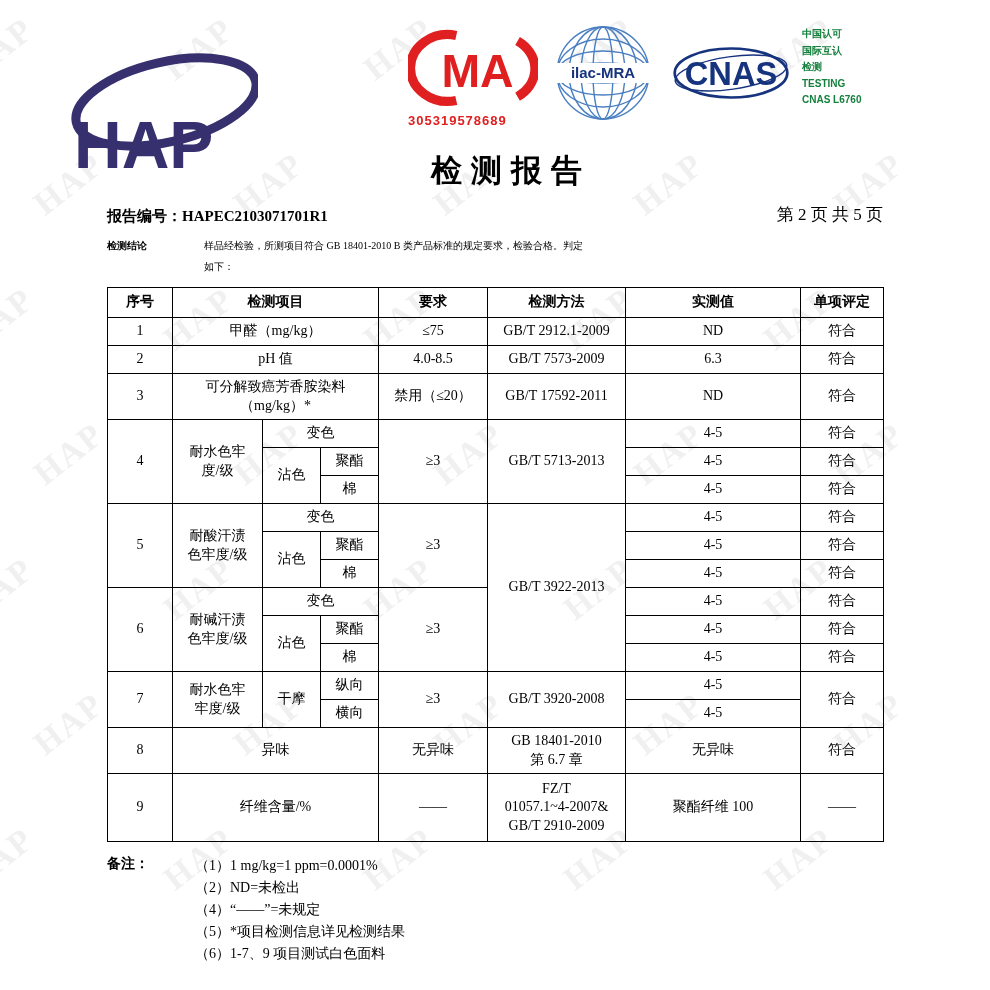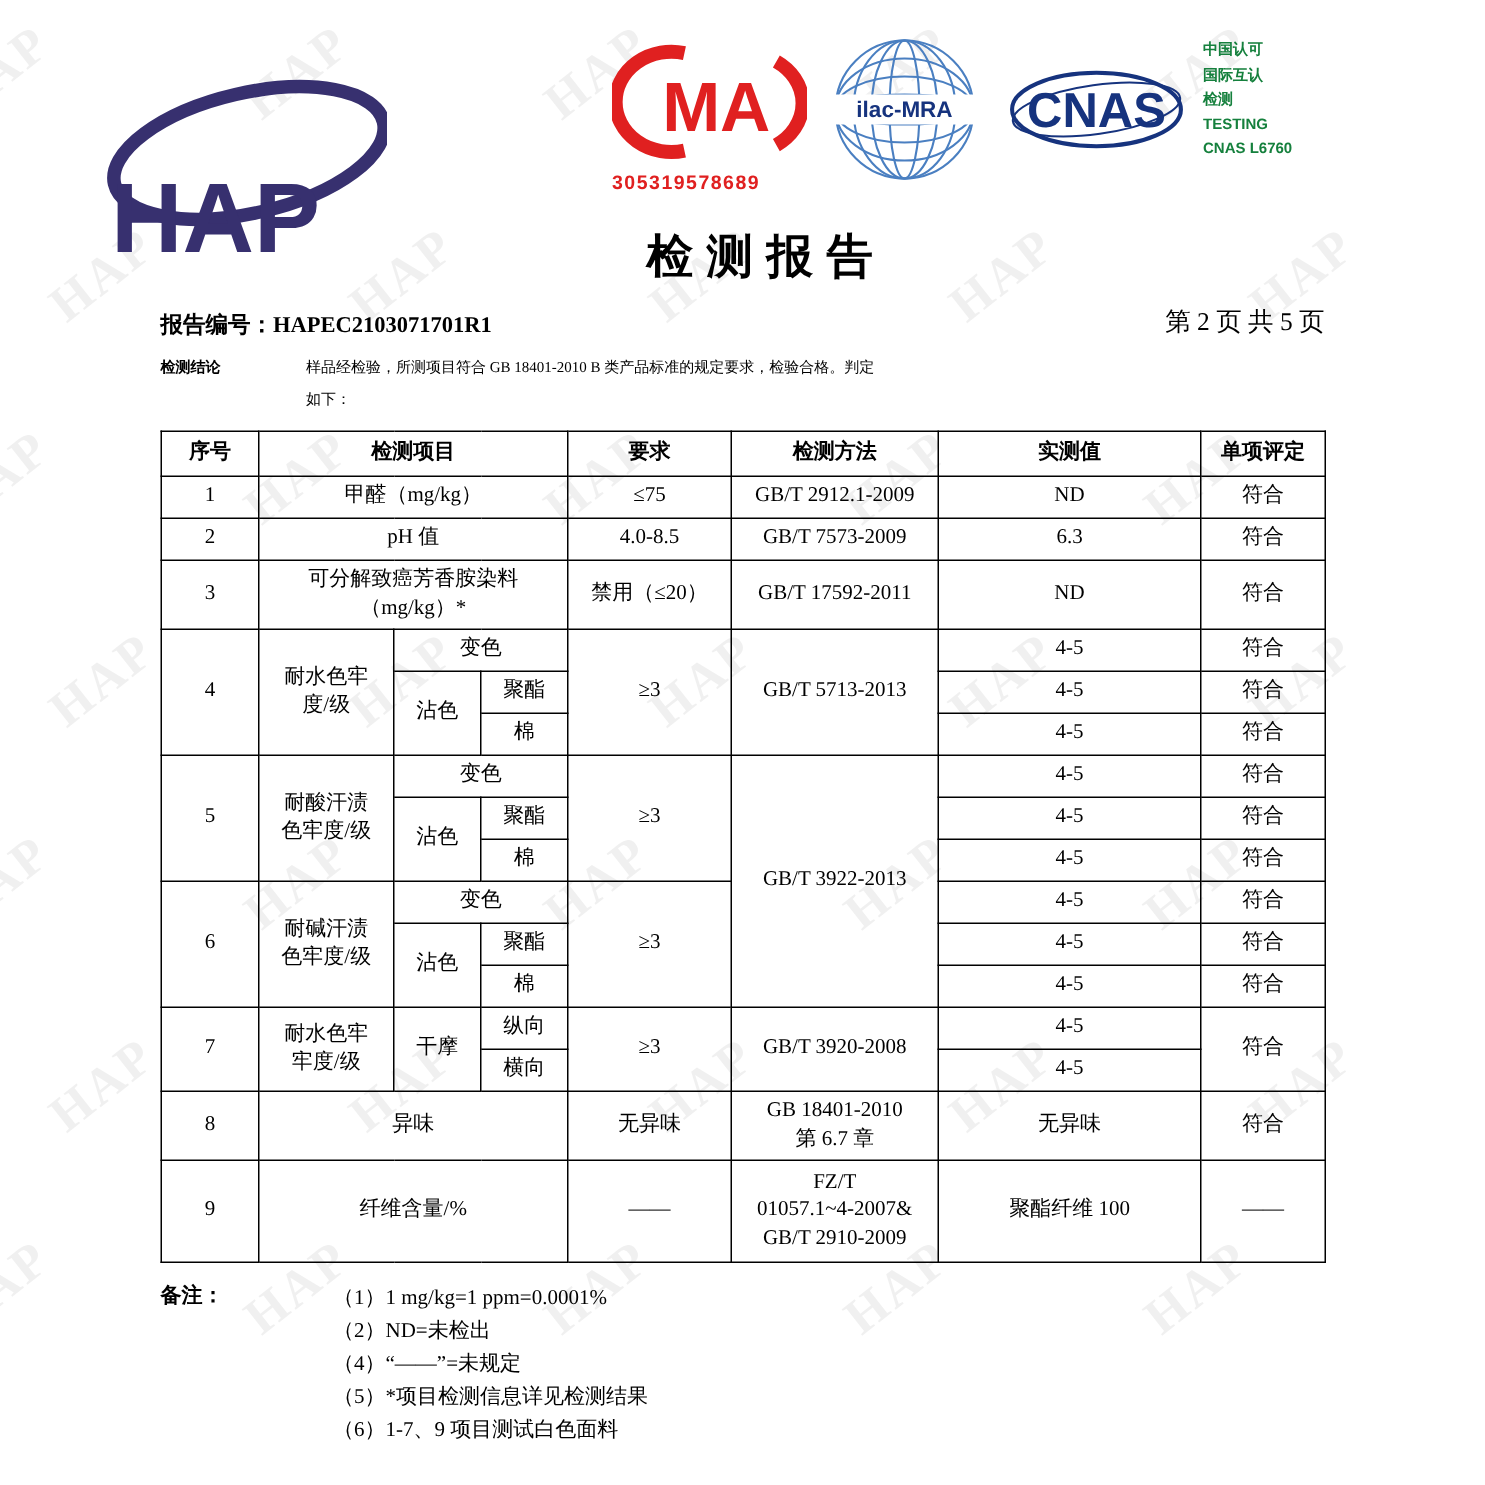--- a/index.html
+++ b/index.html
@@ -44,21 +44,21 @@
 
   table.report-table { border-collapse:collapse; table-layout:fixed; width:776px; margin-top:10px; }
   .report-table th, .report-table td {
     border:1px solid #000; text-align:center; vertical-align:middle;
     font-size:14px; padding:1px 3px; white-space:pre-line; line-height:1.3;
     overflow:hidden;
   }
   .report-table th { font-weight:bold;margin-top:17px; }
   tr.h30 { height:30px; } tr.h28 { height:28px; } tr.h46 { height:46px; } tr.h68 { height:68px; }
 
-  .notes { display:flex; margin-top:13px; font-size:14px;gap:27px; }
+  .notes { display:flex; margin-top:13px; font-size:14px; }
   .notes-label { font-weight:bold; width:88px; flex:0 0 88px; }
   .note-item { line-height:22px; }
 </style>
 </head>
 <body>
 
 <div class="page">
   <div class="wm-layer" id="wm-layer">
       <span class="wm" style="left: -40px; top: 30px;">HAP</span>
       <span class="wm" style="left: 160px; top: 30px;">HAP</span>

